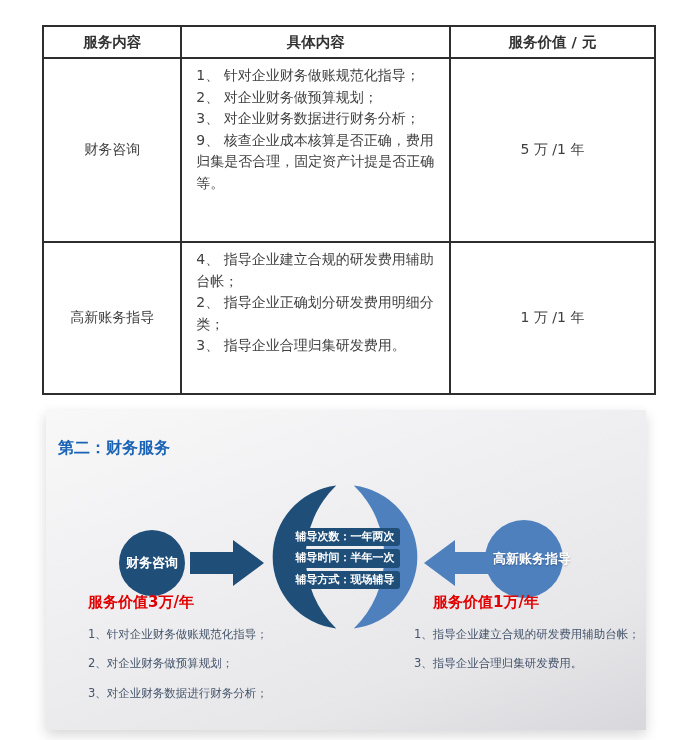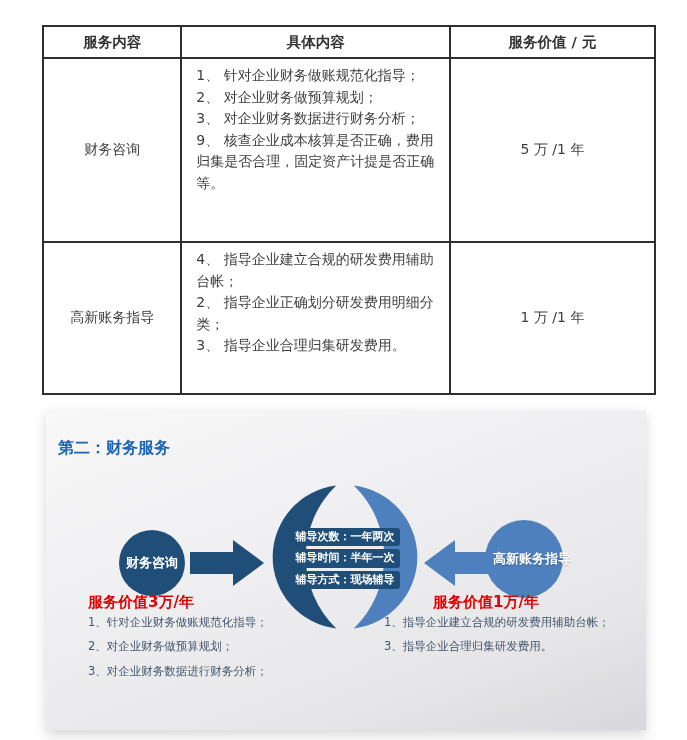--- a/index.html
+++ b/index.html
@@ -62,22 +62,22 @@
   .value-label{
     position:absolute;font-size:15px;font-weight:bold;color:#e00000;white-space:nowrap;
   }
   .value-left{left:42px;top:183px;}
   .value-right{left:359px;top:183px;margin-left:28px;}
   .detail-list{
     position:absolute;margin:0;padding:0;list-style:none;
     font-size:11.5px;line-height:1.5;color:#44546a;
   }
   .list-left{left:42px;top:204px;width:234px;}
-  .list-right{left:338px;top:204px;width:240px;}
-  .detail-list li{margin:0 0 7px 0;}
+  .list-right{left:368px;top:204px;width:240px;}
+  .detail-list li{margin:12px 0 7px 0;}
 </style>
 </head>
 <body>
 
 <div class="table-wrap">
   <table class="svc">
     <colgroup>
         <col class="col-service">
         <col class="col-details">
         <col class="col-value">

